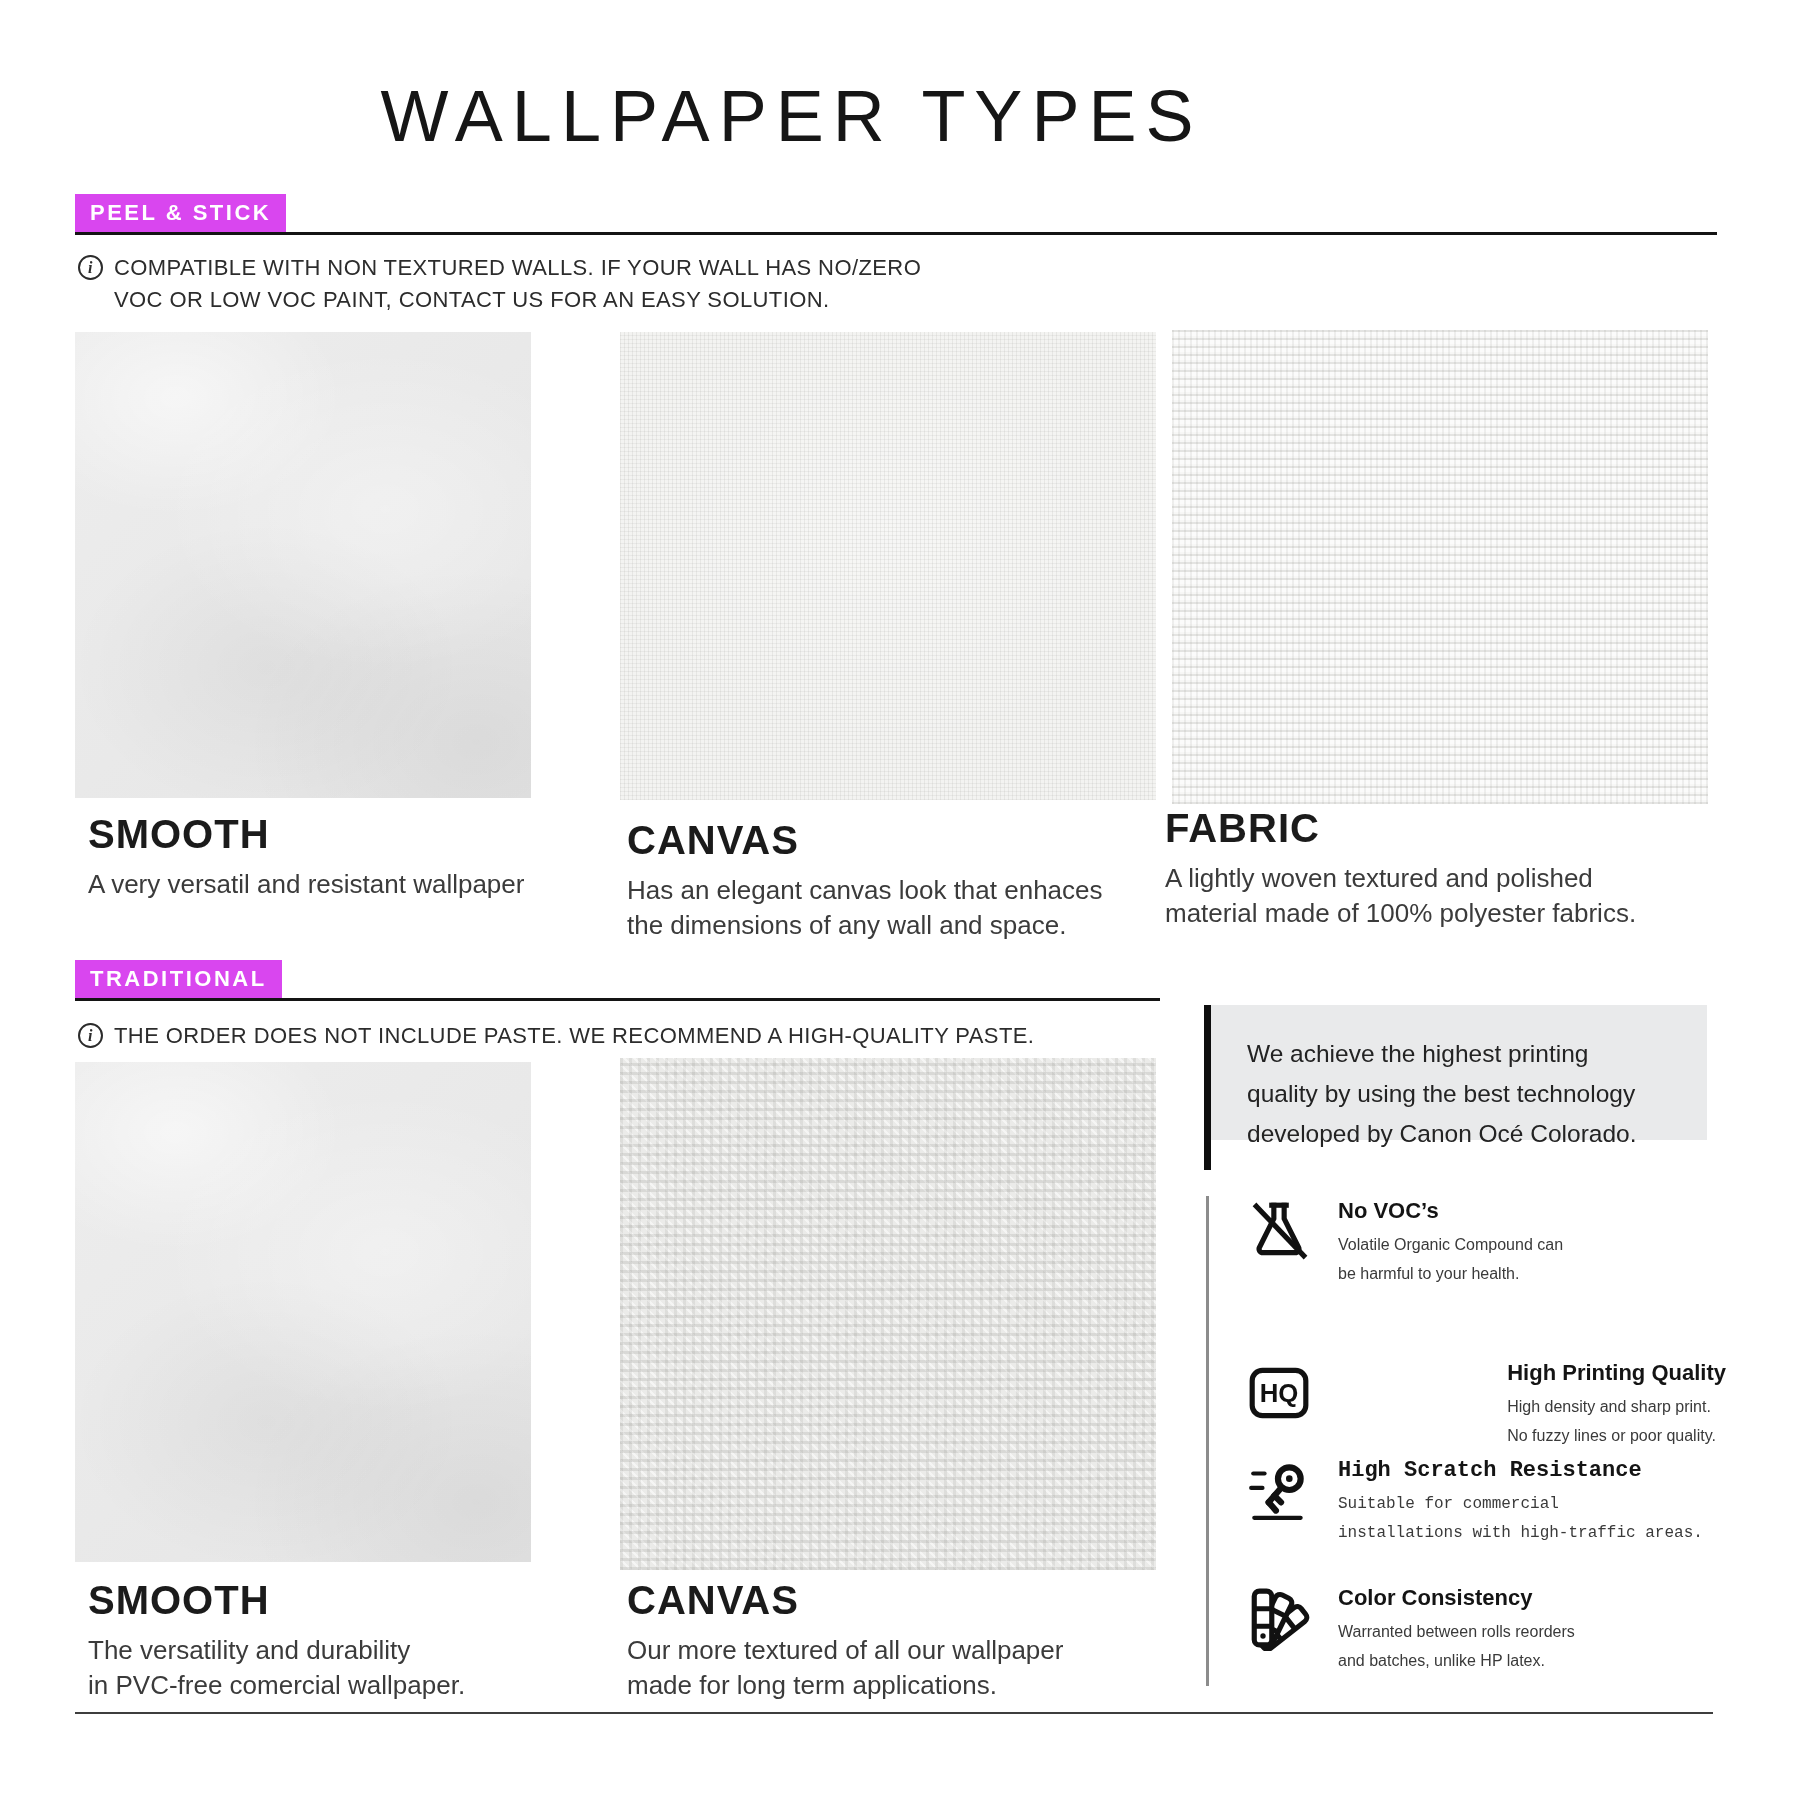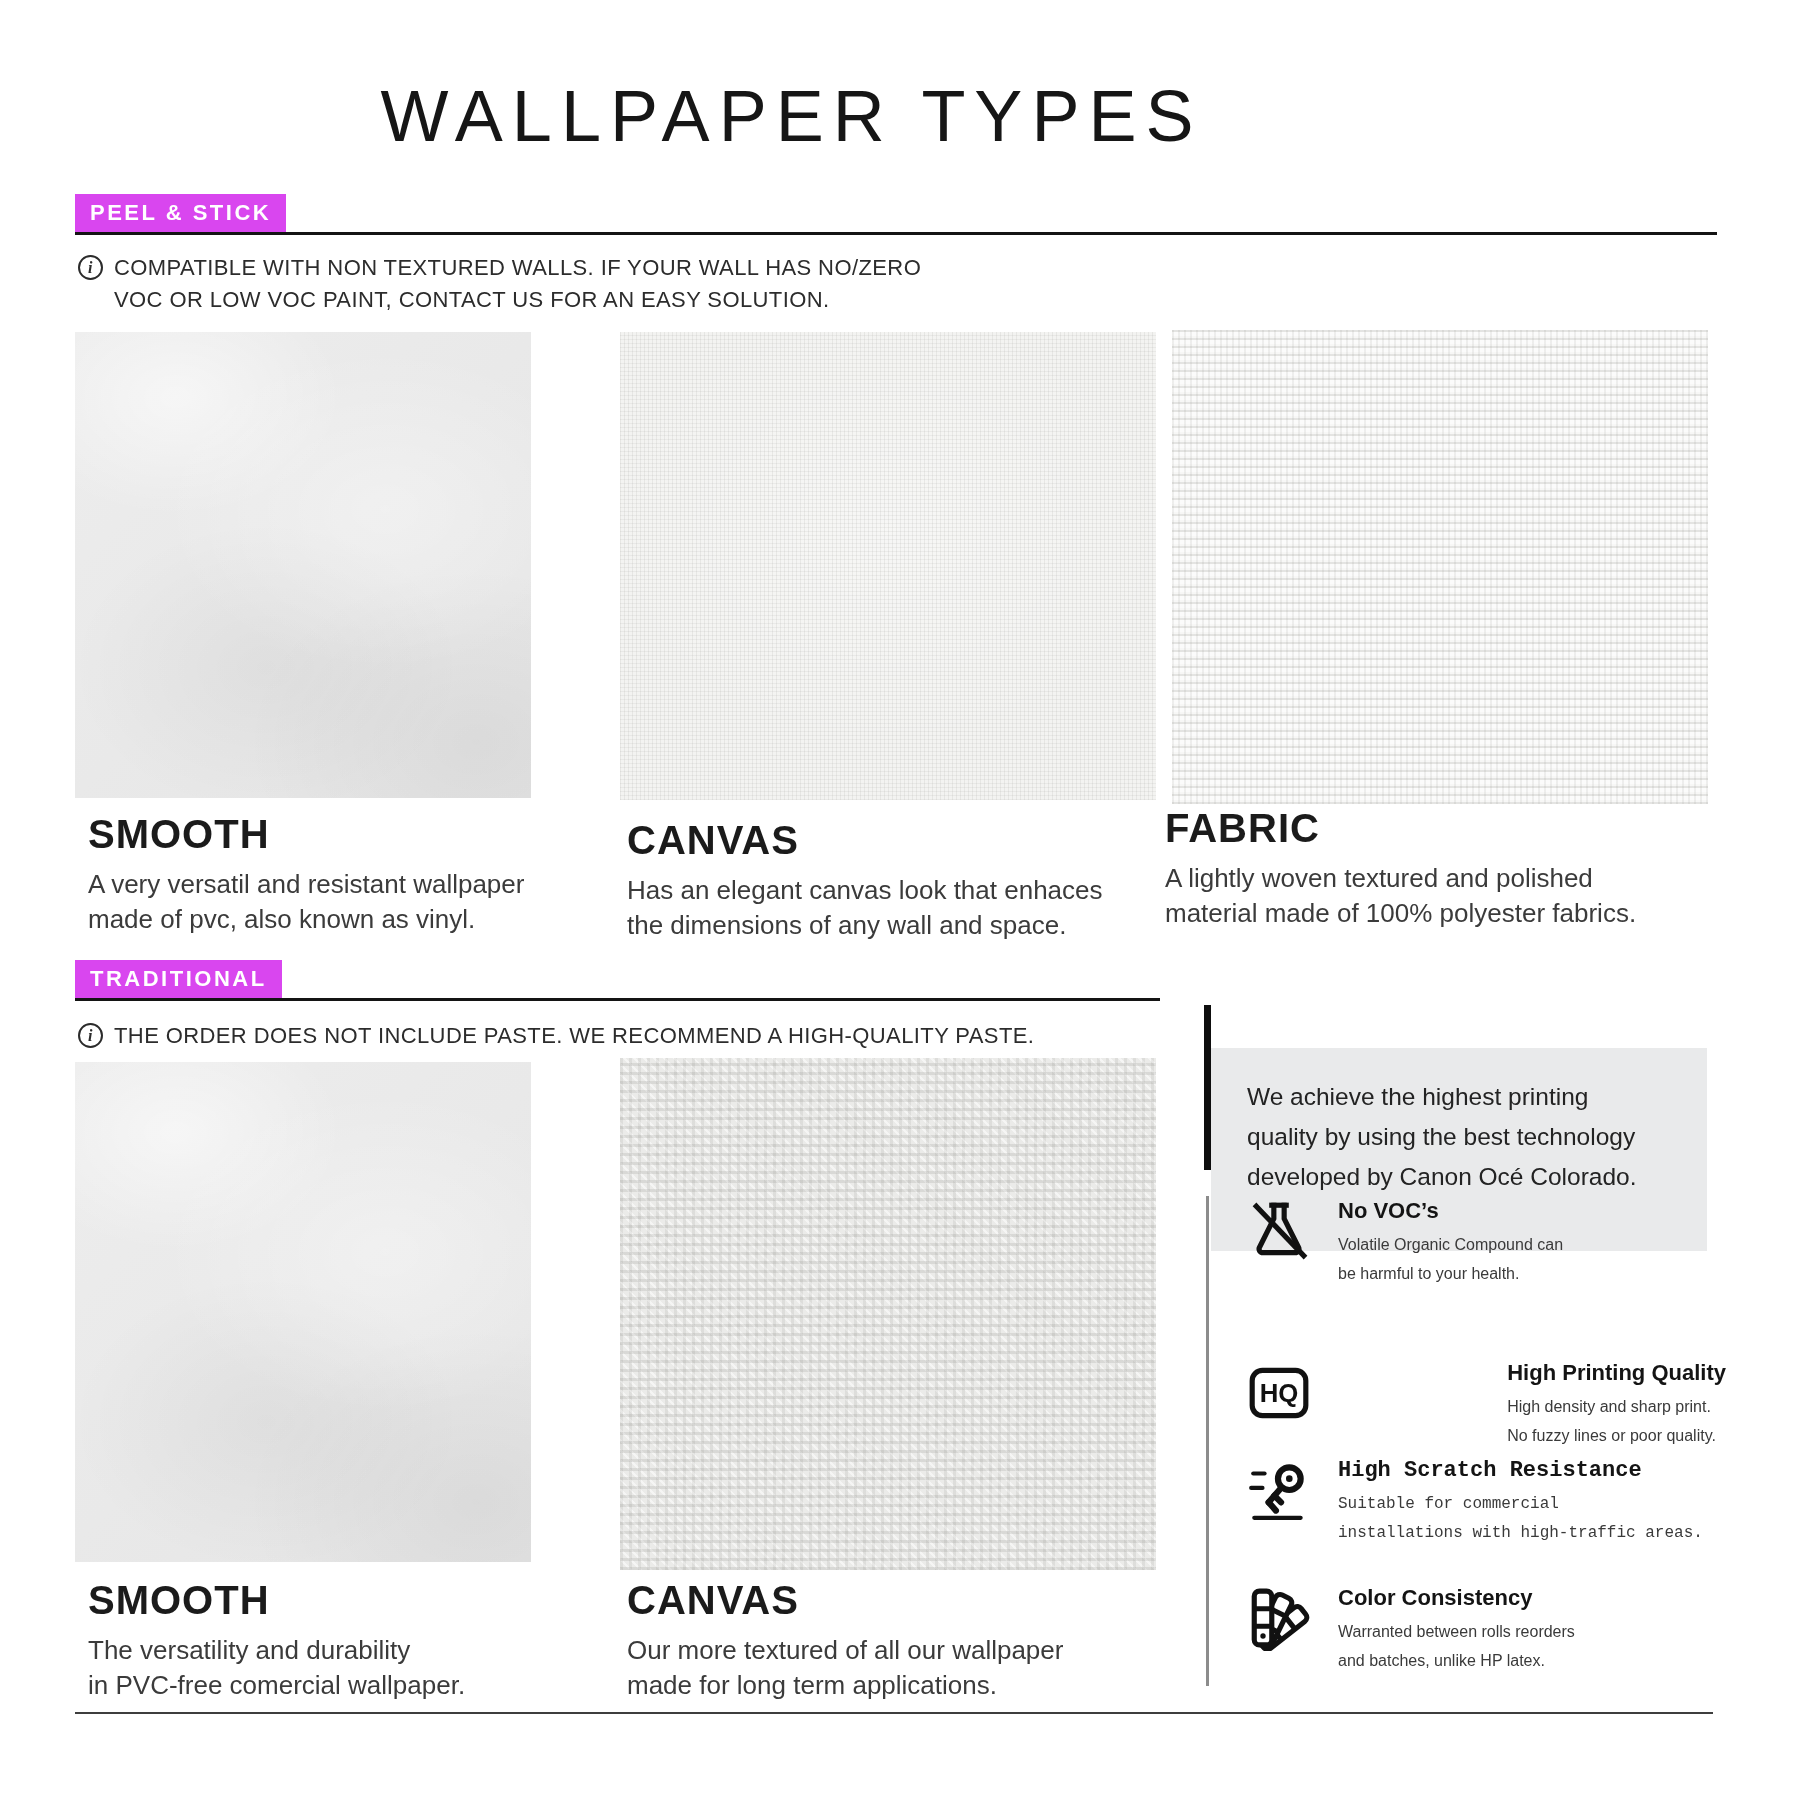--- a/index.html
+++ b/index.html
@@ -89,21 +89,20 @@
 </div>
 
 <div class="swatch tex-smooth" style="left:75px;top:332px;width:456px;height:466px;"></div>
 <div class="swatch tex-canvas-fine" style="left:620px;top:332px;width:536px;height:468px;"></div>
 <div class="swatch tex-fabric" style="left:1172px;top:330px;width:536px;height:474px;"></div>
 
 <div class="cap" style="left:88px;top:812px;width:480px;">
   <div class="cap-h">SMOOTH</div>
   <div class="cap-d">
     <div>A very versatil and resistant wallpaper</div>
-    <div>made of pvc, also known as vinyl.</div>
   </div>
 </div>
 <div class="cap" style="left:627px;top:818px;width:510px;">
   <div class="cap-h">CANVAS</div>
   <div class="cap-d">
     <div>Has an elegant canvas look that enhaces</div>
     <div>the dimensions of any wall and space.</div>
   </div>
 </div>
 <div class="cap" style="left:1165px;top:806px;width:540px;">
@@ -136,21 +135,21 @@
 </div>
 <div class="cap" style="left:627px;top:1578px;width:510px;">
   <div class="cap-h">CANVAS</div>
   <div class="cap-d">
     <div>Our more textured of all our wallpaper</div>
     <div>made for long term applications.</div>
   </div>
 </div>
 
 <div class="callout-bar" style="left:1204px;top:1005px;width:7px;height:165px;"></div>
-<div class="callout-box" style="left:1211px;top:1005px;width:496px;height:203px;margin-top:43px;">
+<div class="callout-box" style="left:1211px;top:1005px;width:496px;height:135px;">
   <div>We achieve the highest printing</div>
   <div>quality by using the best technology</div>
   <div>developed by Canon Océ Colorado.</div>
 </div>
 
 <div class="vrule" style="left:1206px;top:1196px;width:3px;height:490px;"></div>
 
 <div class="feature" style="left:1246px;top:1198px;">
   <span class="f-icon">
     <svg width="66" height="66" viewBox="0 0 64 64" fill="none" stroke="#111" stroke-width="5" stroke-linecap="square">

